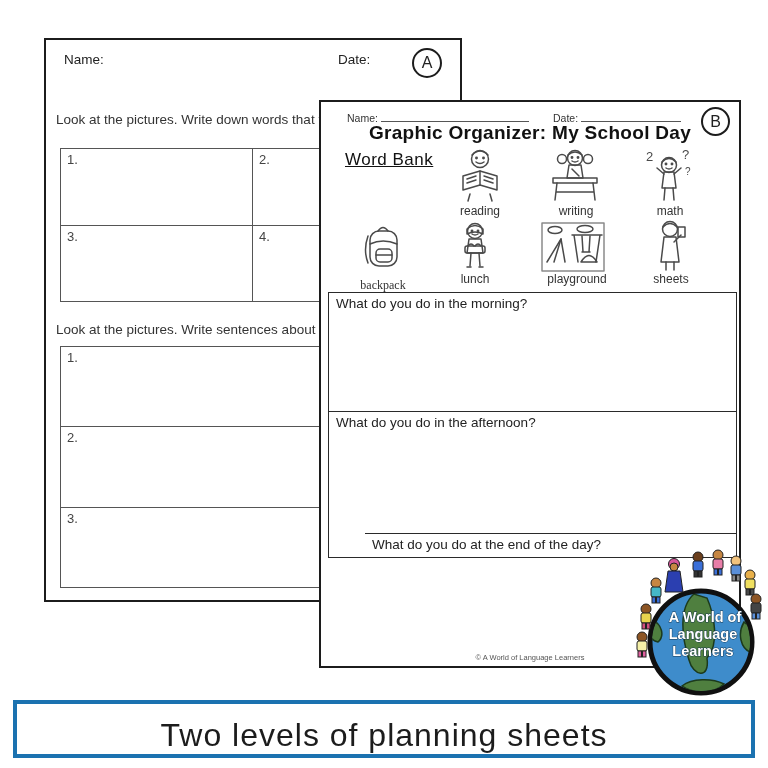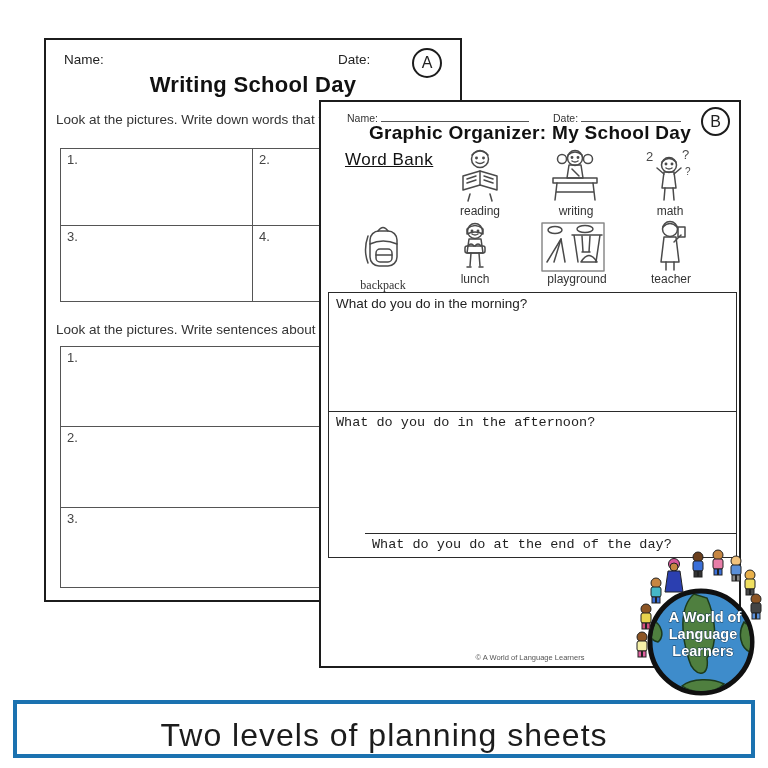--- a/index.html
+++ b/index.html
@@ -42,41 +42,40 @@
               text-decoration:underline; letter-spacing:.5px; }
   .wb-icon { position:absolute; display:flex; align-items:flex-end; justify-content:center; }
   .wb-word { position:absolute; font-size:12px; color:#333; text-align:center; width:80px;
              transform:translateX(-40px); }
   .wb-icon svg { stroke:#4a4a4a; stroke-width:1.5; fill:none; stroke-linecap:round; stroke-linejoin:round; }
 
   
   #bigbox { position:absolute; left:7px; top:190px; width:409px; height:266px;
             border:1.5px solid #2a2a2a; display:flex; flex-direction:column; }
   .bb-sec { font-size:13.5px; color:#222; padding:3px 7px; }
-  .bb-sec + .bb-sec { border-top:1.5px solid #2a2a2a;font-family:Liberation Mono, monospace; }
+  .bb-sec + .bb-sec { border-top:1.5px solid #2a2a2a; }
   #sec1 { height:118px; } #sec2 { height:122px; } #sec3 { flex:1;margin-left:36px; }
   .b-footer { position:absolute; left:0; right:0; top:551px; text-align:center;
               font-size:7.5px; color:#555; }
 
   
   #logo { left:632px; top:548px; width:136px; height:148px; z-index:3; }
 
   
   #caption { left:13px; top:700px; width:742px; height:58px; background:#fff;
              display:flex; align-items:center; justify-content:center; z-index:4; }
   #caption span { font-size:32px; color:#1c1c1c; letter-spacing:1px; }
 </style>
 </head>
 <body>
 
 <div class="sheet" id="sheetA">
   <div class="abs nd-label" style="left:18px; top:12px;">Name:</div>
   <div class="abs nd-label" style="left:292px; top:12px;">Date:</div>
   <div class="circle-badge" style="left:366px; top:8px;">A</div>
-  <div class="sheet-title">Writing School Day</div>
 
   <div class="instr" style="left:10px; top:72px;">Look at the pictures. Write down words that te</div>
   <div class="tableA" id="tbl1">
     <div class="cell">1.</div>
     <div class="cell">2.</div>
     <div class="cell">3.</div>
     <div class="cell">4.</div>
   </div>
 
   <div class="instr" style="left:10px; top:282px;">Look at the pictures. Write sentences about wh</div>
@@ -192,21 +191,21 @@
       <path d="M11 17 L23 17 L26 42 L8 42 Z"></path>
       <path d="M21 22 L28 15"></path>
       <rect x="25" y="7" width="7" height="10"></rect>
       <path d="M13 42 L13 50 M21 42 L21 50"></path>
     </svg>
   </div>
 
   <div class="wb-word" style="left:62px; top:176px;font-family:Liberation Serif, serif;">backpack</div>
   <div class="wb-word" style="left:154px; top:170px;">lunch</div>
   <div class="wb-word" style="left:256px; top:170px;">playground</div>
-  <div class="wb-word" style="left:350px; top:170px;">teacher</div>
+  <div class="wb-word" style="left:350px; top:170px;">sheets</div>
 
   <div id="bigbox">
     <div class="bb-sec" id="sec1">What do you do in the morning?</div>
     <div class="bb-sec" id="sec2">What do you do in the afternoon?</div>
     <div class="bb-sec" id="sec3">What do you do at the end of the day?</div>
   </div>
 
   <div class="b-footer">© A World of Language Learners</div>
 </div>
 

